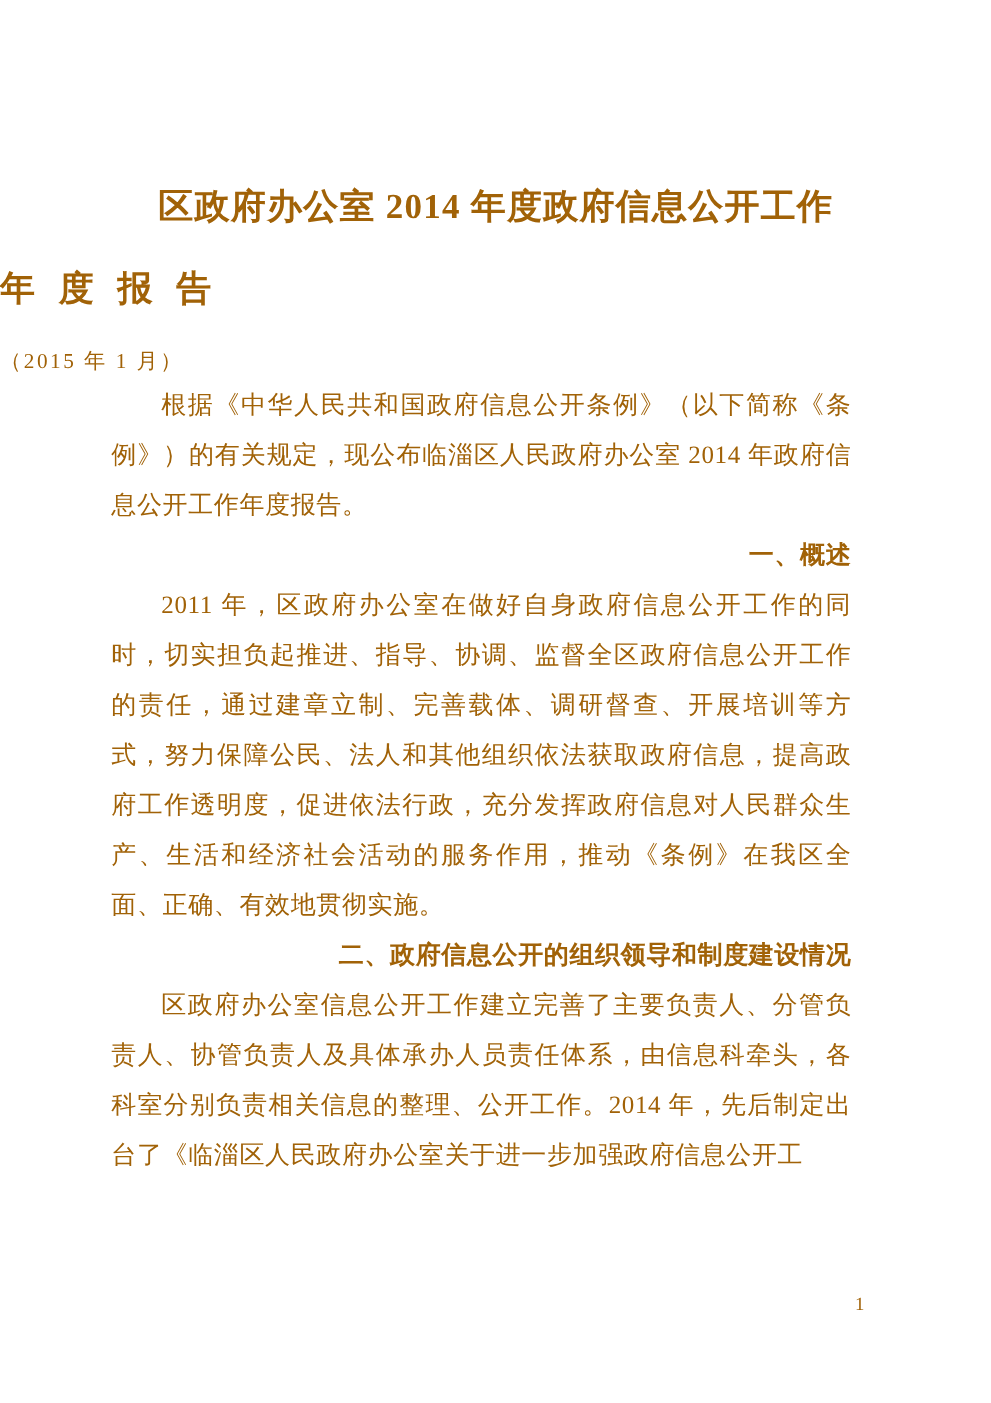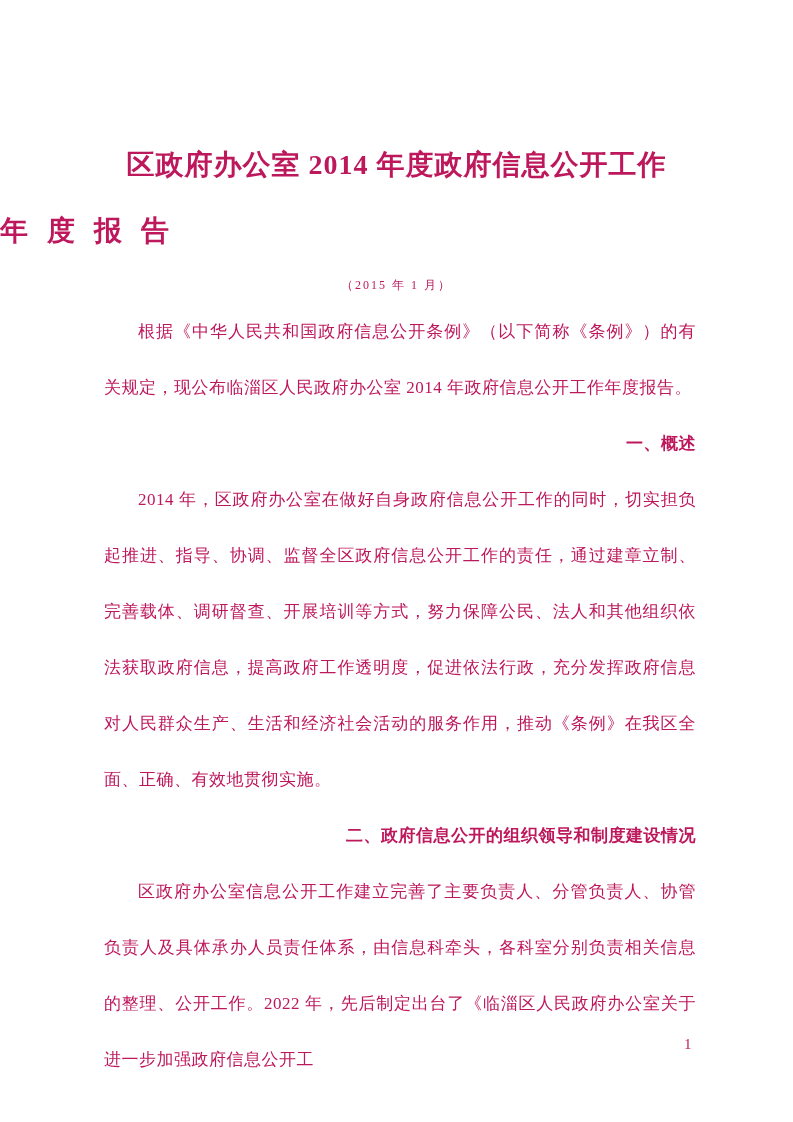--- a/index.html
+++ b/index.html
@@ -6,21 +6,21 @@
     margin: 0;
     padding: 0;
     background: #ffffff;
   }
   .page {
     position: relative;
     width: 793px;
     height: 1122px;
     background: #ffffff;
     overflow: hidden;
-    color: #be185d;
+    color: #a16207;
     font-family: "Liberation Serif", "DejaVu Serif", serif;
   }
   .title-line1 {
     position: absolute;
     top: 146px;
     left: 0;
     width: 793px;
     text-align: center;
     font-size: 28px;
     font-weight: bold;
@@ -38,32 +38,32 @@
     font-weight: bold;
     font-family: "Liberation Serif", "DejaVu Serif", serif;
     letter-spacing: 6px;
     white-space: nowrap;
   }
   .date-line {
     position: absolute;
     top: 277px;
     left: 0;
     width: 793px;
-    text-align: center;
-    font-size: 12px;
+    text-align: left;
+    font-size: 17px;
     letter-spacing: 2px;
     white-space: nowrap;
   }
   .document-body {
     position: absolute;
     top: 304px;
-    left: 104px;
+    left: 89px;
     width: 592px;
-    font-size: 17px;
-    line-height: 56px;
+    font-size: 20px;
+    line-height: 40px;
     text-align: justify;
     letter-spacing: 0.5px;
   }
   .para {
     margin: 0;
     padding: 0;
     text-indent: 2em;
   }
   .para.body-text {
     font-family: "Liberation Serif", "DejaVu Serif", serif;
@@ -85,18 +85,18 @@
 </head>
 <body>
 
 <div class="page">
   <div class="title-line1">区政府办公室 2014 年度政府信息公开工作</div>
   <div class="title-line2">年 度 报 告</div>
   <div class="date-line">（2015 年 1 月）</div>
   <div class="document-body">
       <p class="para body-text">根据《中华人民共和国政府信息公开条例》（以下简称《条例》）的有关规定，现公布临淄区人民政府办公室 2014 年政府信息公开工作年度报告。</p>
       <p class="para heading">一、概述</p>
-      <p class="para body-text">2014 年，区政府办公室在做好自身政府信息公开工作的同时，切实担负起推进、指导、协调、监督全区政府信息公开工作的责任，通过建章立制、完善载体、调研督查、开展培训等方式，努力保障公民、法人和其他组织依法获取政府信息，提高政府工作透明度，促进依法行政，充分发挥政府信息对人民群众生产、生活和经济社会活动的服务作用，推动《条例》在我区全面、正确、有效地贯彻实施。</p>
+      <p class="para body-text">2011 年，区政府办公室在做好自身政府信息公开工作的同时，切实担负起推进、指导、协调、监督全区政府信息公开工作的责任，通过建章立制、完善载体、调研督查、开展培训等方式，努力保障公民、法人和其他组织依法获取政府信息，提高政府工作透明度，促进依法行政，充分发挥政府信息对人民群众生产、生活和经济社会活动的服务作用，推动《条例》在我区全面、正确、有效地贯彻实施。</p>
       <p class="para heading">二、政府信息公开的组织领导和制度建设情况</p>
-      <p class="para body-text">区政府办公室信息公开工作建立完善了主要负责人、分管负责人、协管负责人及具体承办人员责任体系，由信息科牵头，各科室分别负责相关信息的整理、公开工作。2022 年，先后制定出台了《临淄区人民政府办公室关于进一步加强政府信息公开工</p>
+      <p class="para body-text">区政府办公室信息公开工作建立完善了主要负责人、分管负责人、协管负责人及具体承办人员责任体系，由信息科牵头，各科室分别负责相关信息的整理、公开工作。2014 年，先后制定出台了《临淄区人民政府办公室关于进一步加强政府信息公开工</p>
     </div>
   <div class="page-number">1</div>
 </div>
 
 </body></html>

